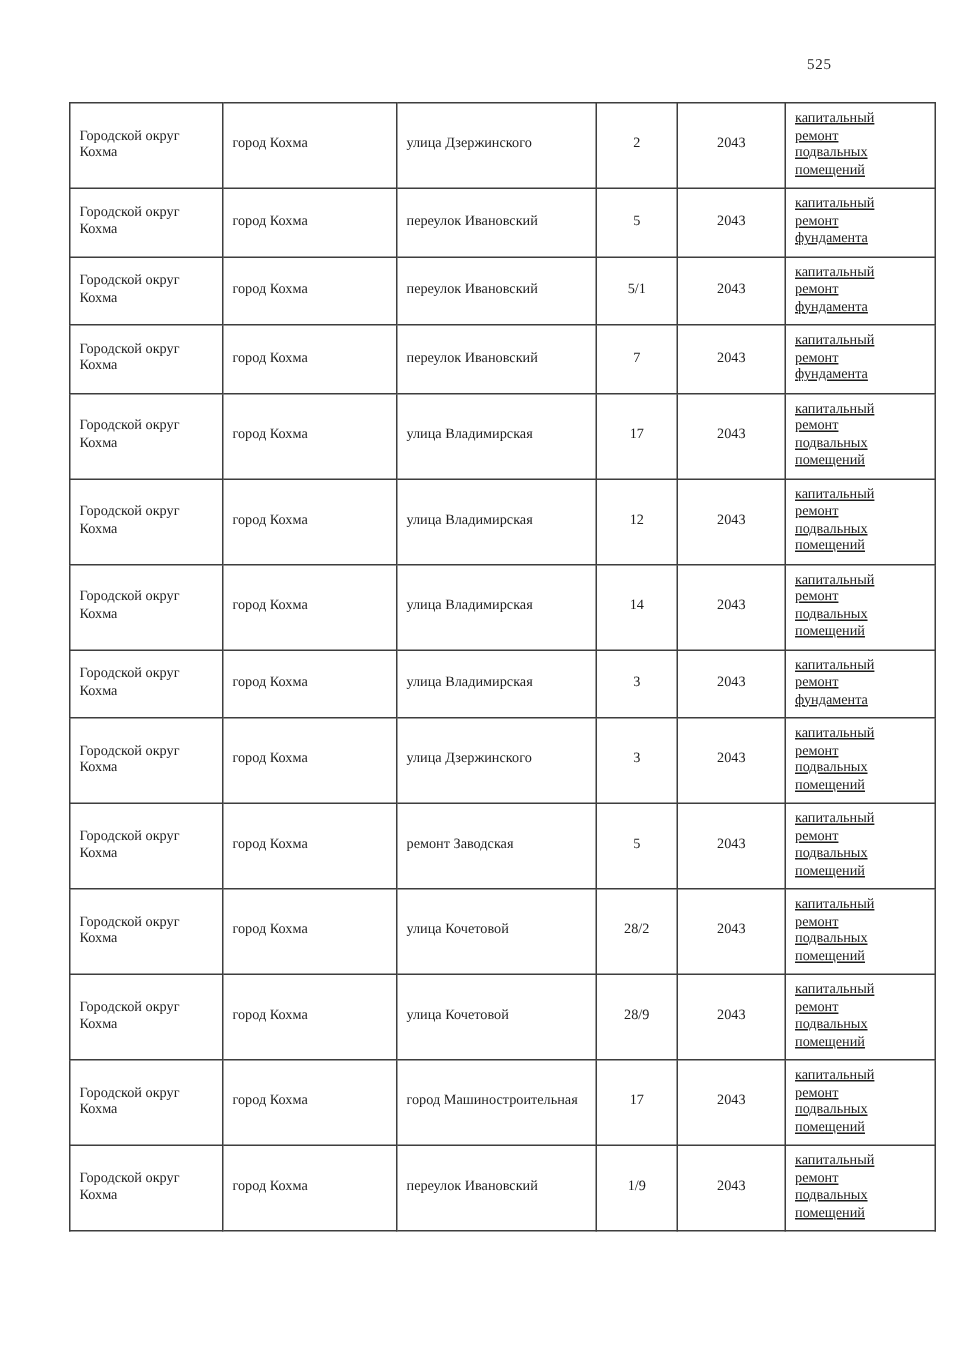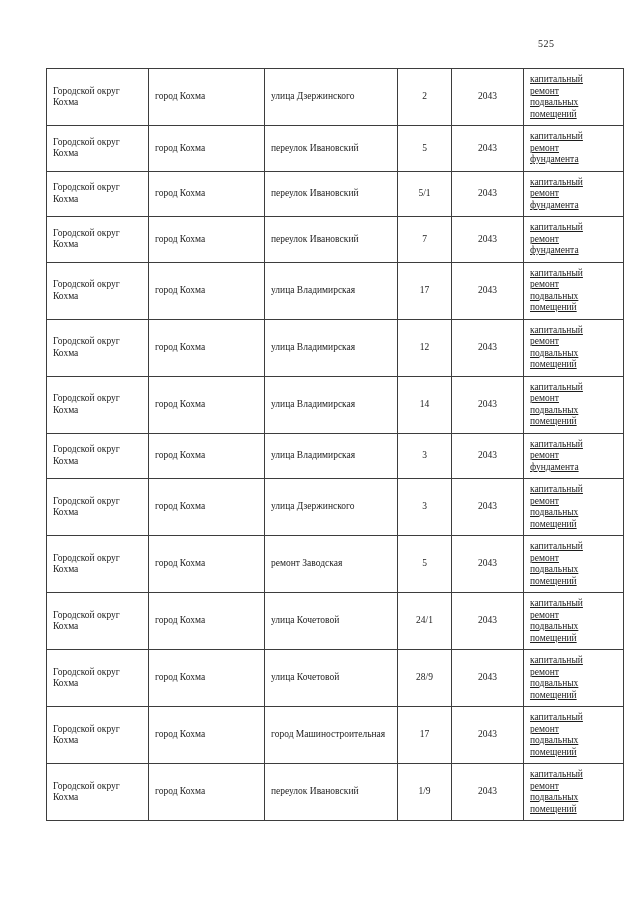--- a/index.html
+++ b/index.html
@@ -169,21 +169,21 @@
         <td class="c-year">2043</td>
         <td class="c-work">капитальный
 ремонт
 подвальных
 помещений</td>
       </tr>
       <tr>
         <td class="c-muni">Городской округ Кохма</td>
         <td class="c-city">город Кохма</td>
         <td class="c-street">улица Кочетовой</td>
-        <td class="c-house">24/1</td>
+        <td class="c-house">28/2</td>
         <td class="c-year">2043</td>
         <td class="c-work">капитальный
 ремонт
 подвальных
 помещений</td>
       </tr>
       <tr>
         <td class="c-muni">Городской округ Кохма</td>
         <td class="c-city">город Кохма</td>
         <td class="c-street">улица Кочетовой</td>

